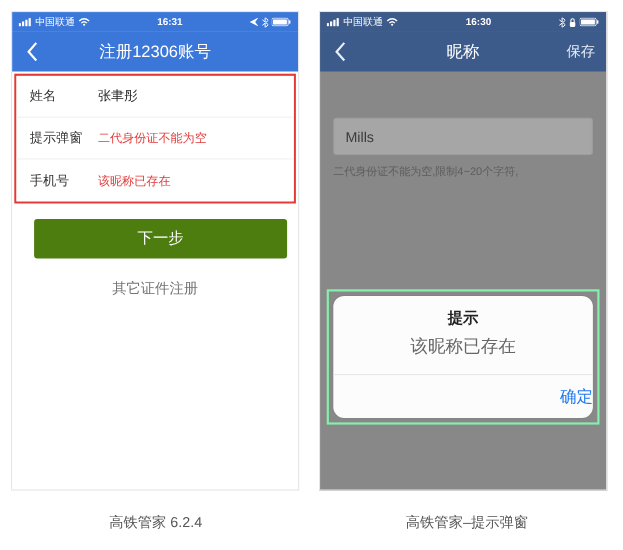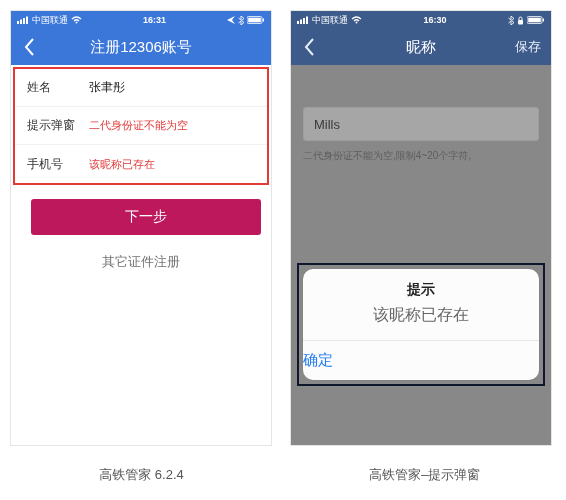--- a/index.html
+++ b/index.html
@@ -25,34 +25,34 @@
 
   
   .form { background:#fff; }
   .red-frame { border: 2px solid #e53935; margin: 2px 2px 0 2px; }
   .row { display:flex; align-items:center; height: 38px; padding: 0 12px; border-bottom: 1px solid #f1f1f1; font-size: 12px; }
   .row:last-child { border-bottom: none; }
   .row .label { width: 62px; color:#333; }
   .row .val { color:#222; }
   .row .err { color:#e23b3b; font-size: 11px; }
 
-  .btn-primary { margin: 14px 10px 0 20px; height: 36px; background:#be185d; color:#fff; display:flex; align-items:center; justify-content:center; border-radius:3px; font-size:14px; }
+  .btn-primary { margin: 14px 10px 0 20px; height: 36px; background:#4d7c0f; color:#fff; display:flex; align-items:center; justify-content:center; border-radius:3px; font-size:14px; }
   .alt-link { text-align:center; color:#737373; font-size:13px; margin-top:18px; }
 
   
   .nick-wrap { padding: 10px 12px 0 12px; }
   .nick-input { background:#a6a6a6; height:34px; border-radius:3px; color:#3a3a3a; font-size:13px; padding:16px 10px; display:flex; align-items:center; border:1px solid #9e9e9e;margin-top:32px; }
   .nick-hint { color:#5d5d5d; font-size:10px; margin-top:8px; }
 
-  .dialog-frame { position:absolute; left:6px; right:6px; top:252px; border:2px solid #0f172a; padding:4px; }
+  .dialog-frame { position:absolute; left:6px; right:6px; top:252px; border:2px solid #86efac; padding:4px; }
   .dialog { background:#fcfcfc; border-radius:10px; overflow:hidden; box-shadow: 0 0 0 0.5px rgba(0,0,0,.05); }
   .dlg-title { text-align:center; font-size:14px; font-weight:600; color:#222; padding-top:12px; }
   .dlg-msg { text-align:center; font-size:16px; color:#666; padding:6px 0 14px 0; }
   .dlg-hr { height:1px; background:#e6e6e6; }
-  .dlg-btn { text-align:left; color:#1f7af0; font-size:15px; padding:10px 0; }
+  .dlg-btn { text-align:right; color:#1f7af0; font-size:15px; padding:10px 0; }
 
   
   .captions { position:absolute; bottom:16px; left:0; width:566px; display:flex; }
   .cap { width:50%; text-align:center; font-size:13px; color:#555; }
 </style>
 </head>
 <body>
 <div class="stage">
 
 <div class="screens">

